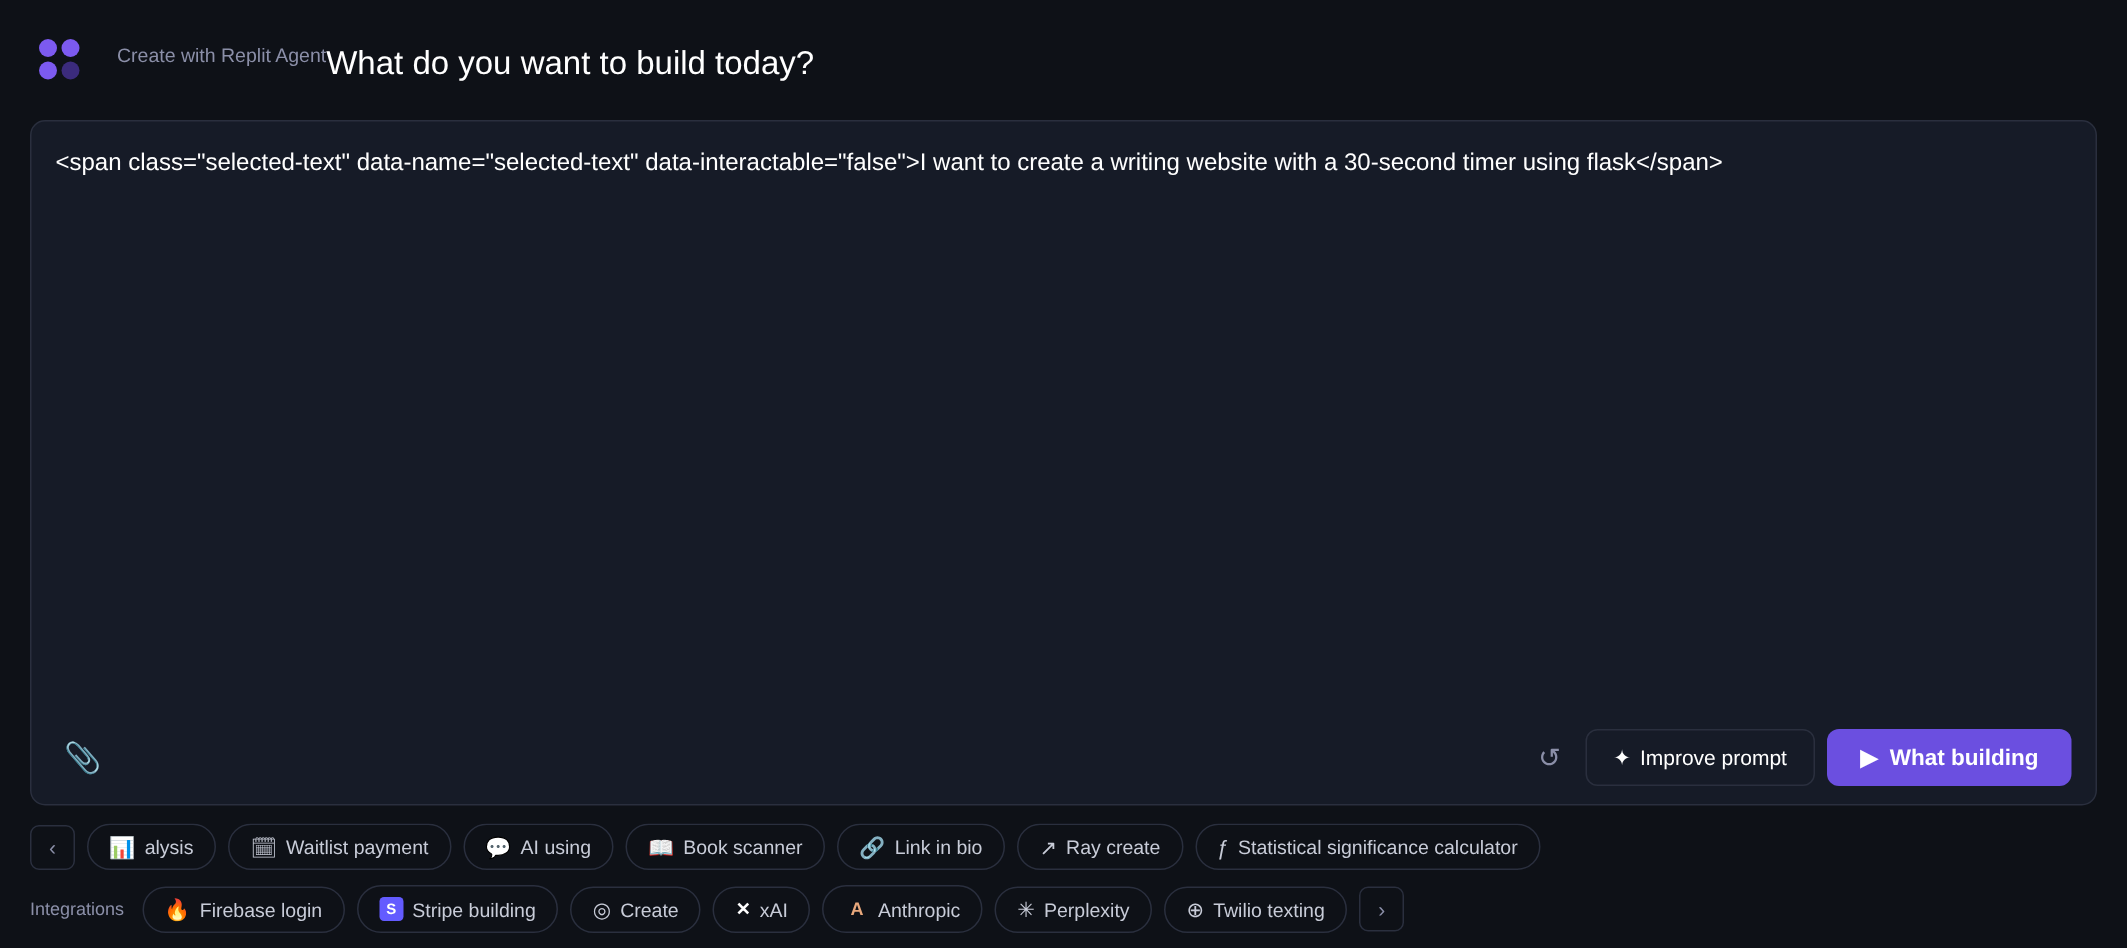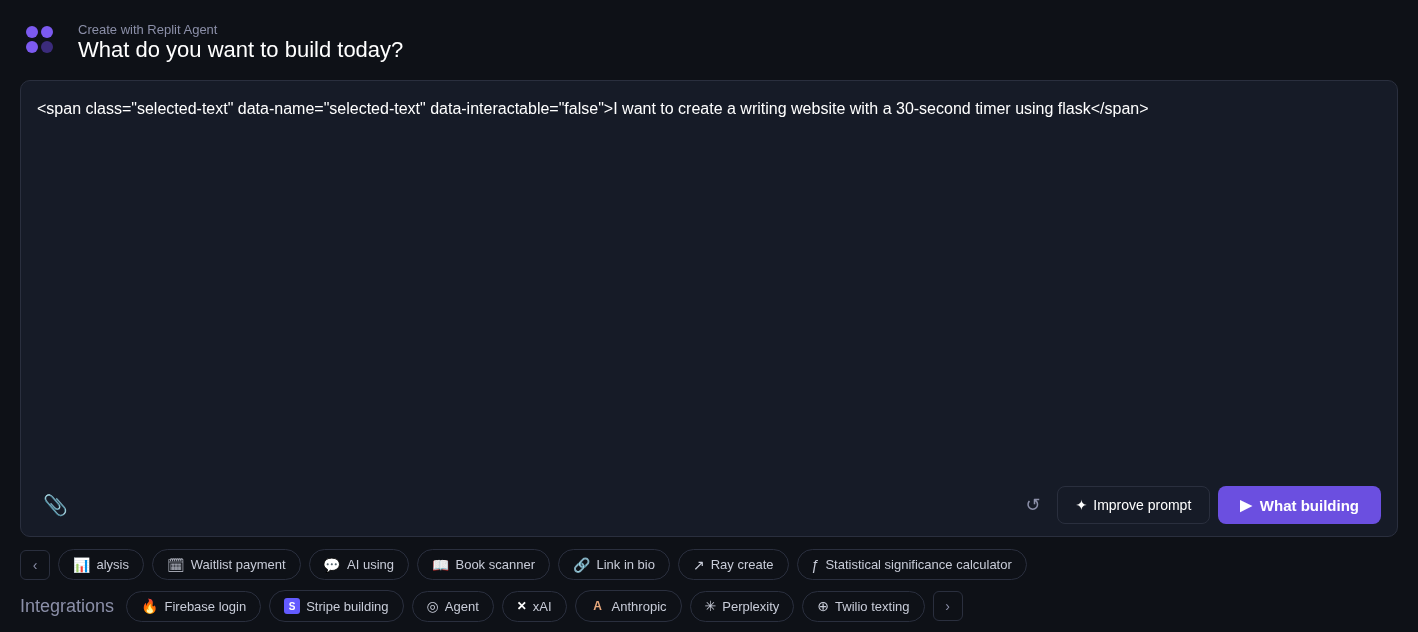--- a/index.html
+++ b/index.html
@@ -30,21 +30,21 @@
       justify-content: center;
     }
 
     .logo svg {
       width: 40px;
       height: 40px;
     }
 
     .header-text {
       display: flex;
-      flex-direction: column;
+      flex-direction: row;
     }
 
     .header-subtitle {
       font-size: 13px;
       color: #8b8fa8;
       font-weight: 400;
     }
 
     .header-title {
       font-size: 22px;
@@ -183,21 +183,21 @@
 
     .integrations-row {
       display: flex;
       align-items: center;
       gap: 8px;
       margin-bottom: 10px;
       overflow: hidden;
     }
 
     .integrations-label {
-      font-size: 18px;
+      font-size: 12px;
       color: #8b8fa8;
       font-weight: 500;
       white-space: nowrap;
       margin-right: 4px;
     }
 
     .integration-chip {
       background: transparent;
       border: 1px solid #2a2f3e;
       color: #c8ccd8;
@@ -327,21 +327,21 @@
   <div class="integration-chip">
     <span class="chip-icon">🔥</span>
     <span>Firebase login</span>
   </div>
   <div class="integration-chip">
     <span class="stripe-icon">S</span>
     <span>Stripe building</span>
   </div>
   <div class="integration-chip">
     <span class="chip-icon">◎</span>
-    <span>Agent</span>
+    <span>Create</span>
   </div>
   <div class="integration-chip">
     <span class="chip-icon xai-icon">✕</span>
     <span>xAI</span>
   </div>
   <div class="integration-chip">
     <span class="anthropic-icon">A</span>
     <span>Anthropic</span>
   </div>
   <div class="integration-chip">

